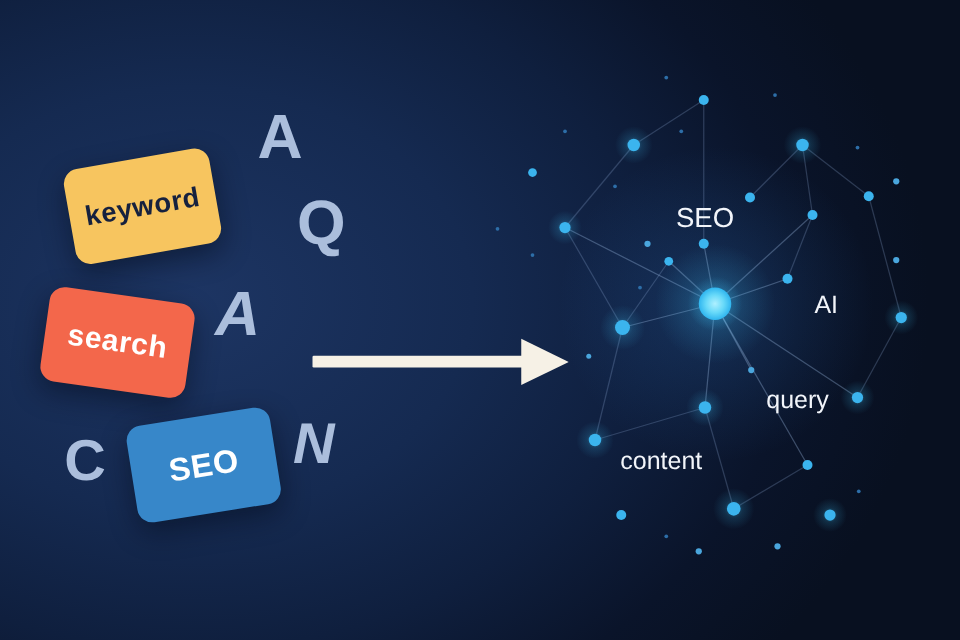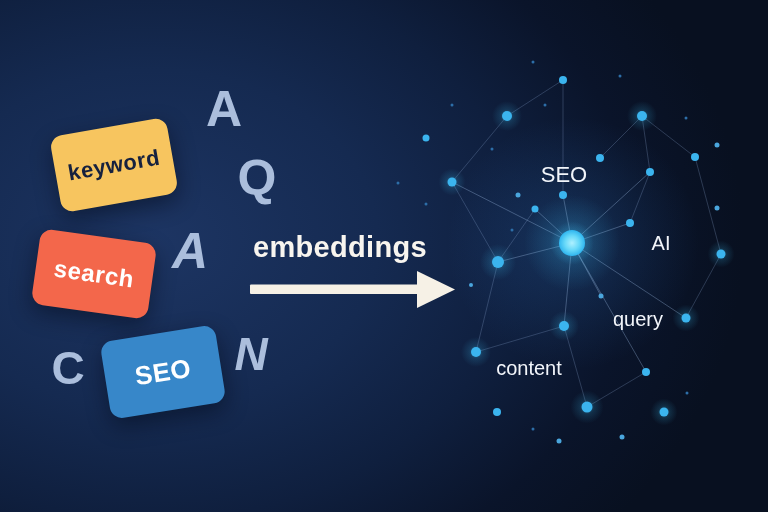--- a/index.html
+++ b/index.html
@@ -55,21 +55,20 @@
     </div>
 
   <div>
       <span class="letter" style="left: 224px; top: 109px; font-size: 50px;">A</span>
       <span class="letter" style="left: 257px; top: 178px; font-size: 50px;">Q</span>
       <span class="letter italic" style="left: 190px; top: 251px; font-size: 50px;">A</span>
       <span class="letter" style="left: 68px; top: 368px; font-size: 46px;">C</span>
       <span class="letter italic" style="left: 251px; top: 354px; font-size: 46px;">N</span>
     </div>
 
-  <div class="embeddings-label">embeddings</div>
   <svg class="arrow-svg" width="206" height="40" viewBox="0 0 206 40">
     <rect x="1" y="14.5" width="169" height="9.5" rx="1" fill="#f6f1e6"></rect>
     <polygon points="168,1 206,19.5 168,38" fill="#f6f1e6"></polygon>
   </svg>
 
   <svg class="network-svg" width="768" height="512" viewBox="0 0 768 512">
     <defs>
       <radialGradient id="halo">
         <stop offset="0" stop-color="#3fc6f8" stop-opacity="0.45"></stop>
         <stop offset="0.45" stop-color="#3fc6f8" stop-opacity="0.15"></stop>

